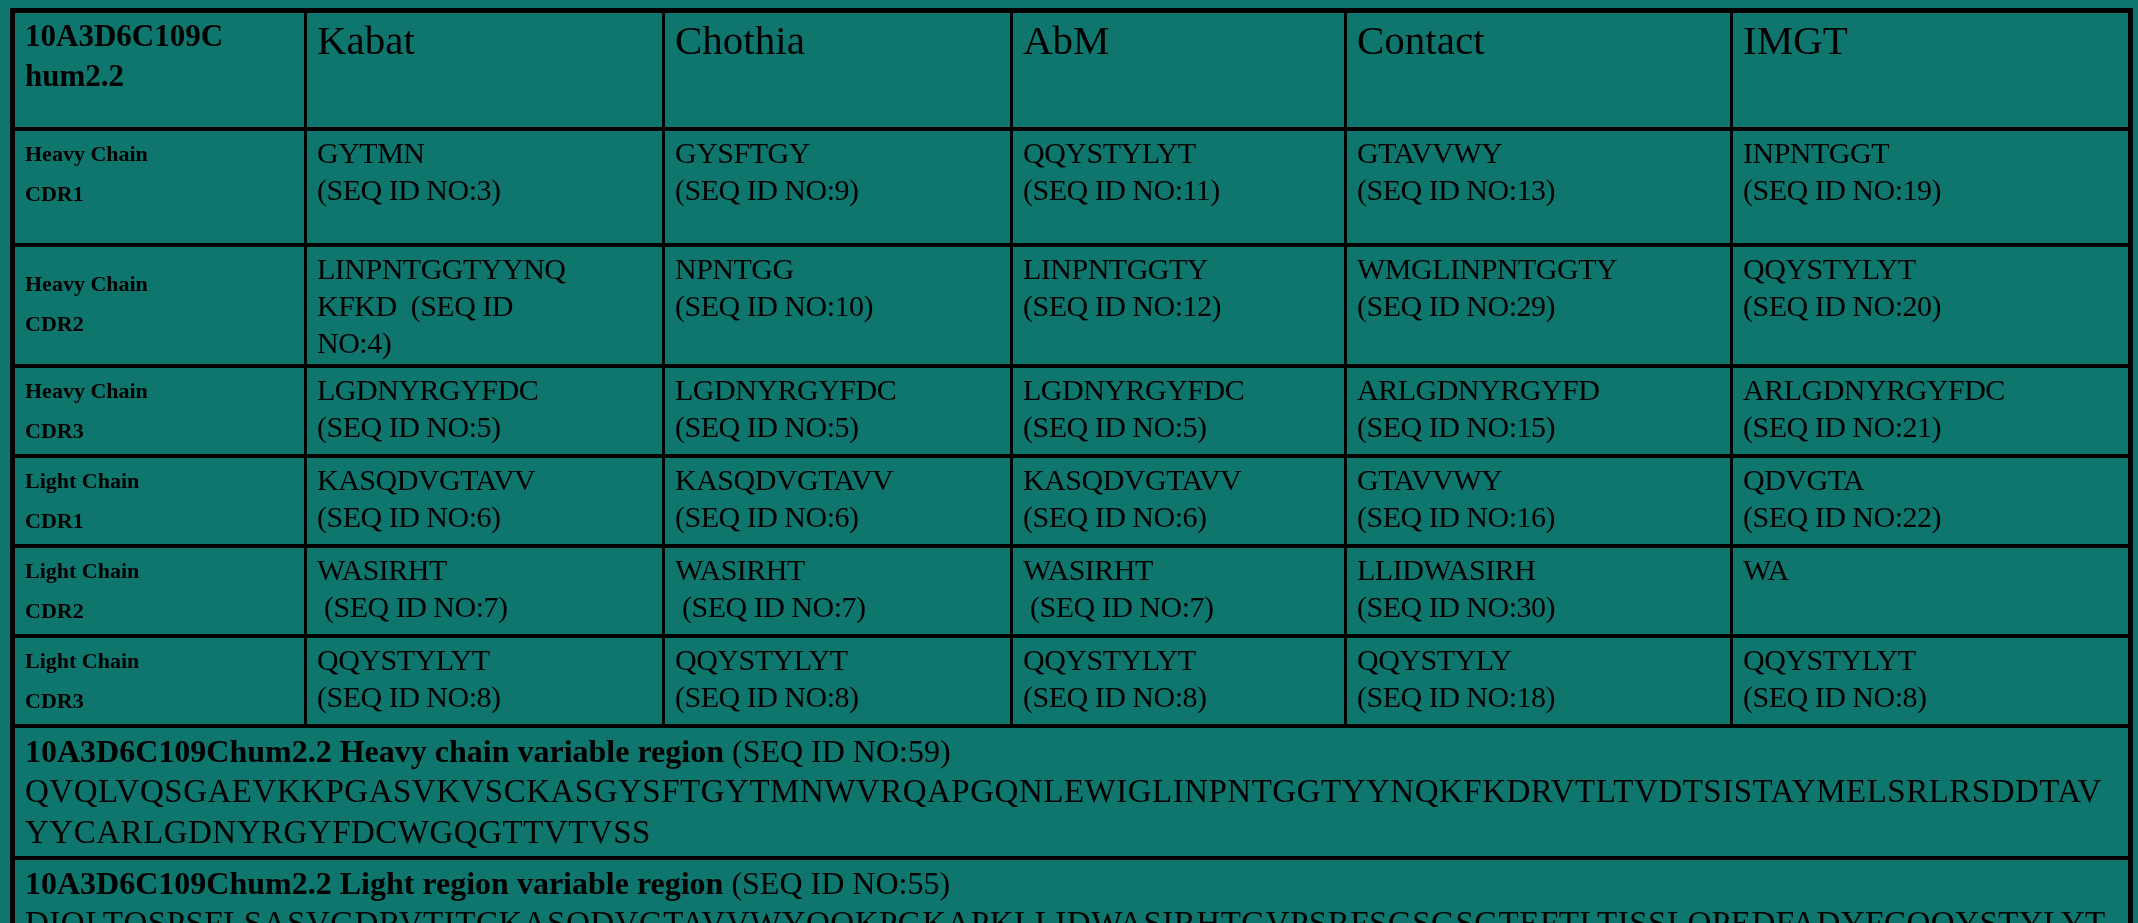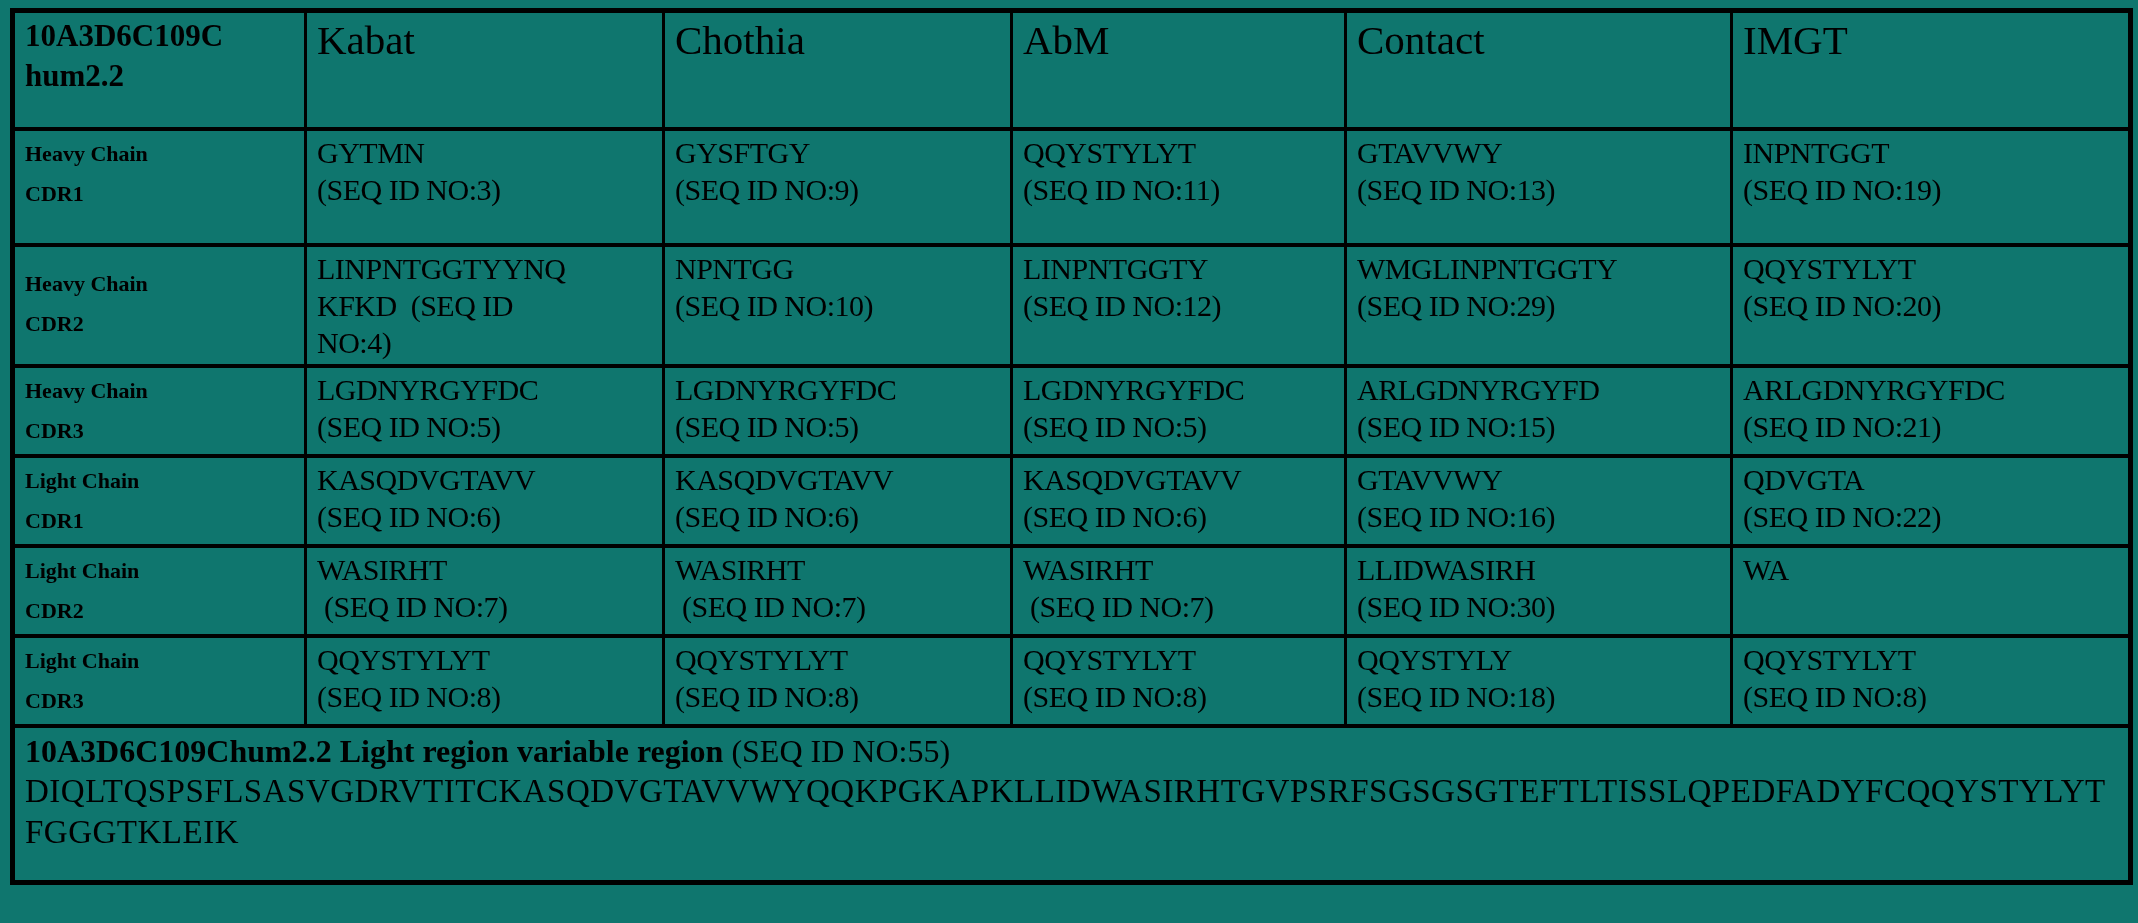--- a/index.html
+++ b/index.html
@@ -189,20 +189,26 @@
         <td class="cell">QQYSTYLYT
 (SEQ ID NO:8)</td>
         <td class="cell">QQYSTYLYT
 (SEQ ID NO:8)</td>
         <td class="cell">QQYSTYLY
 (SEQ ID NO:18)</td>
         <td class="cell">QQYSTYLYT
 (SEQ ID NO:8)</td>
       </tr>
 
+      <tr class="footer-heavy">
+        <td class="footer-cell" colspan="6">
+          <div class="footer-title"><span class="t-bold">10A3D6C109Chum2.2 Heavy chain variable region</span><span> (SEQ ID NO:59)</span></div>
+          <div class="footer-seq">QVQLVQSGAEVKKPGASVKVSCKASGYSFTGYTMNWVRQAPGQNLEWIGLINPNTGGTYYNQKFKDRVTLTVDTSISTAYMELSRLRSDDTAVYYCARLGDNYRGYFDCWGQGTTVTVSS</div>
+        </td>
+      </tr>
 
       <tr class="footer-light">
         <td class="footer-cell" colspan="6">
           <div class="footer-title"><span class="t-bold">10A3D6C109Chum2.2 Light region variable region</span><span> (SEQ ID NO:55)</span></div>
           <div class="footer-seq">DIQLTQSPSFLSASVGDRVTITCKASQDVGTAVVWYQQKPGKAPKLLIDWASIRHTGVPSRFSGSGSGTEFTLTISSLQPEDFADYFCQQYSTYLYTFGGGTKLEIK</div>
         </td>
       </tr>
     </tbody>
   </table>
 </div>

